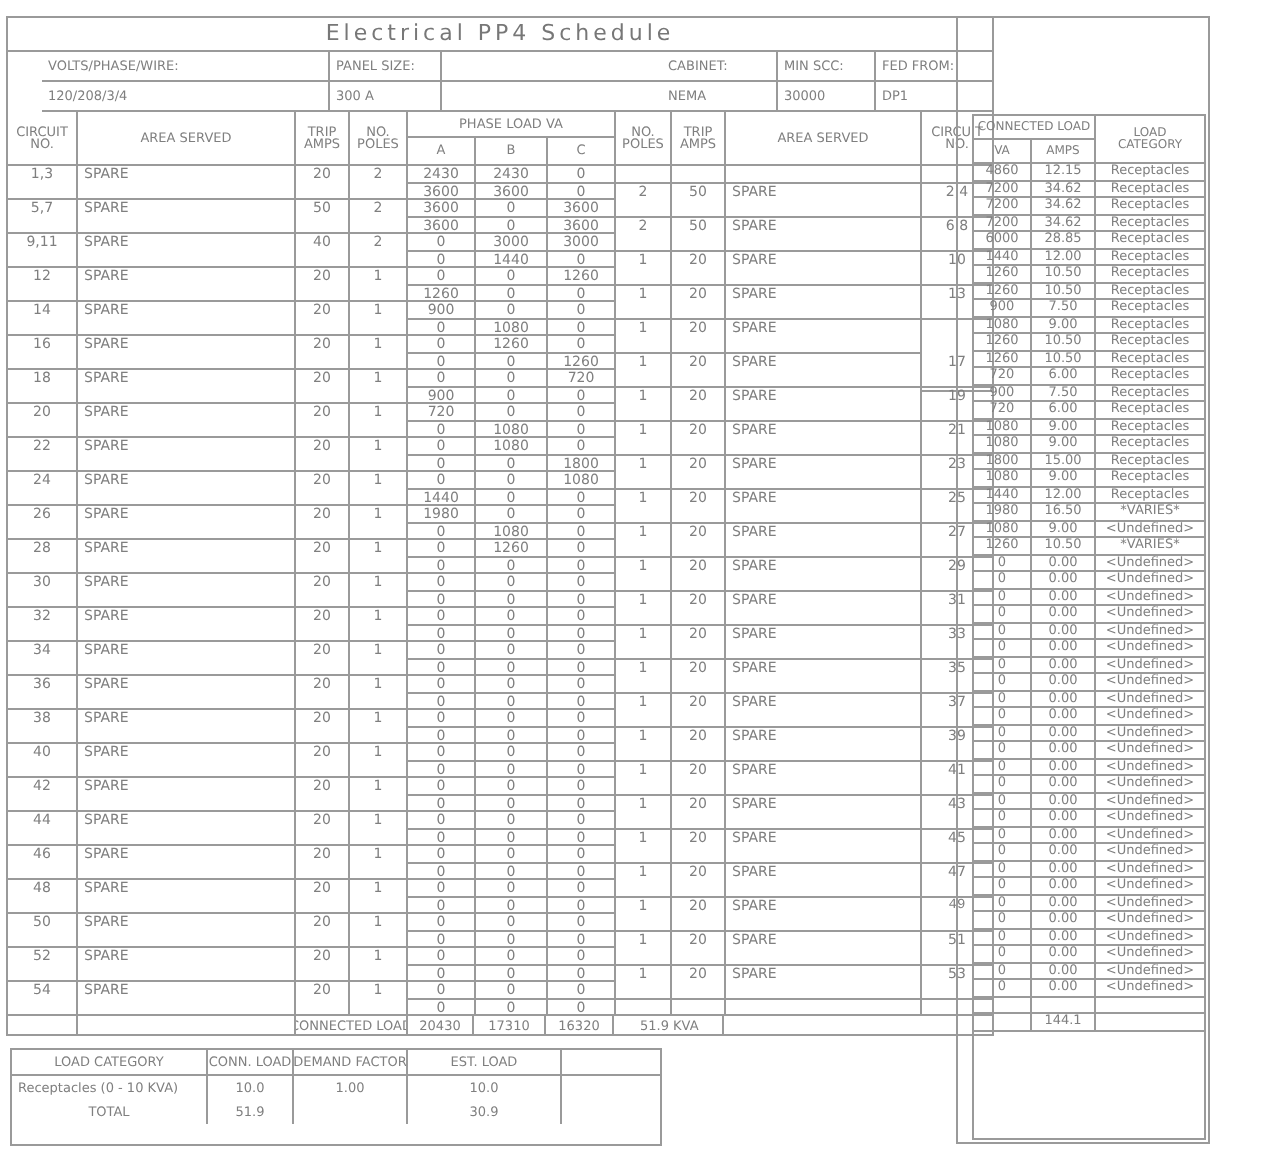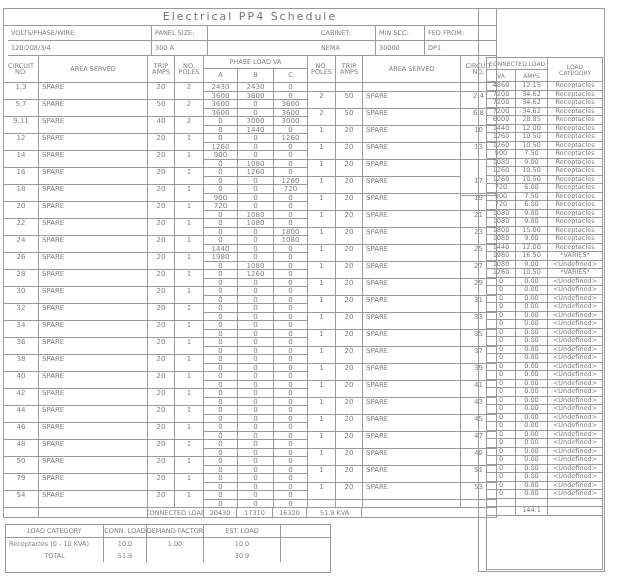--- a/index.html
+++ b/index.html
@@ -9,21 +9,21 @@
   }
   html,body{margin:0;padding:0;background:#fff;}
   body{width:634px;height:579px;position:relative;font-family:"DejaVu Sans",sans-serif;color:var(--ink);}
   *{box-sizing:border-box;}
   .abs{position:absolute;}
 
   
   #main-box{left:3px;top:8px;width:494px;height:510px;border:1px solid var(--ln);}
   #title{left:0;right:0;top:0;height:17px;border-bottom:1px solid var(--ln);
          text-align:center;font-size:11px;letter-spacing:2px;line-height:16px;color:#777;}
-  .info-row{left:4px;right:0;height:15px;display:flex;border-bottom:1px solid var(--ln);}
+  .info-row{left:17px;right:0;height:15px;display:flex;border-bottom:1px solid var(--ln);}
   #info-labels{top:17px;}
   #info-values{top:32px;}
   .ic{border-right:1px solid var(--ln);font-size:6.5px;line-height:14px;padding-left:3px;overflow:hidden;white-space:nowrap;}
   .ic:nth-child(1){width:144px;}.ic:nth-child(2){width:56px;}.ic:nth-child(3){width:110px;margin-top:14px;}
   .ic:nth-child(4){width:58px;}.ic:nth-child(5){width:49px;}.ic:nth-child(6){flex:1;border-right:none;}
 
   #col-headers{top:47px;left:0;right:0;height:27px;display:grid;
     grid-template-columns:var(--cols);grid-template-rows:13px 13px;border-bottom:1px solid var(--ln);}
   .hc{border-right:1px solid var(--ln);display:flex;align-items:center;justify-content:center;
       text-align:center;font-size:6.5px;line-height:6.5px;white-space:pre-line;overflow:hidden;}
@@ -199,21 +199,21 @@
       <div class="gc" style="grid-area: 41 / 3 / span 2;">20</div>
       <div class="gc" style="grid-area: 41 / 4 / span 2;">1</div>
       <div class="gc" style="grid-area: 43 / 1 / span 2;">48</div>
       <div class="gc area" style="grid-area: 43 / 2 / span 2;">SPARE</div>
       <div class="gc" style="grid-area: 43 / 3 / span 2;">20</div>
       <div class="gc" style="grid-area: 43 / 4 / span 2;">1</div>
       <div class="gc" style="grid-area: 45 / 1 / span 2;">50</div>
       <div class="gc area" style="grid-area: 45 / 2 / span 2;">SPARE</div>
       <div class="gc" style="grid-area: 45 / 3 / span 2;">20</div>
       <div class="gc" style="grid-area: 45 / 4 / span 2;">1</div>
-      <div class="gc" style="grid-area: 47 / 1 / span 2;">79</div>
+      <div class="gc" style="grid-area: 47 / 1 / span 2;">52</div>
       <div class="gc area" style="grid-area: 47 / 2 / span 2;">SPARE</div>
       <div class="gc" style="grid-area: 47 / 3 / span 2;">20</div>
       <div class="gc" style="grid-area: 47 / 4 / span 2;">1</div>
       <div class="gc" style="grid-area: 49 / 1 / span 2;">54</div>
       <div class="gc area" style="grid-area: 49 / 2 / span 2;">SPARE</div>
       <div class="gc" style="grid-area: 49 / 3 / span 2;">20</div>
       <div class="gc" style="grid-area: 49 / 4 / span 2;">1</div>
       <div class="gc" style="grid-area: 2 / 8 / span 2;">2</div>
       <div class="gc" style="grid-area: 2 / 9 / span 2;">50</div>
       <div class="gc area" style="grid-area: 2 / 10 / span 2;">SPARE</div>

